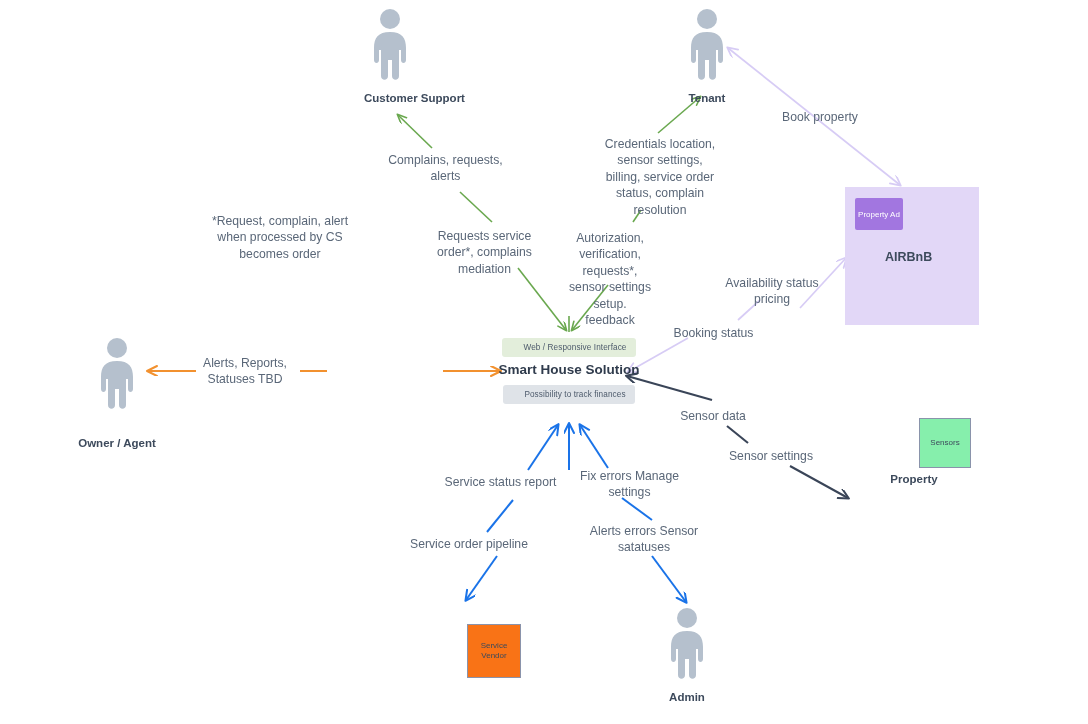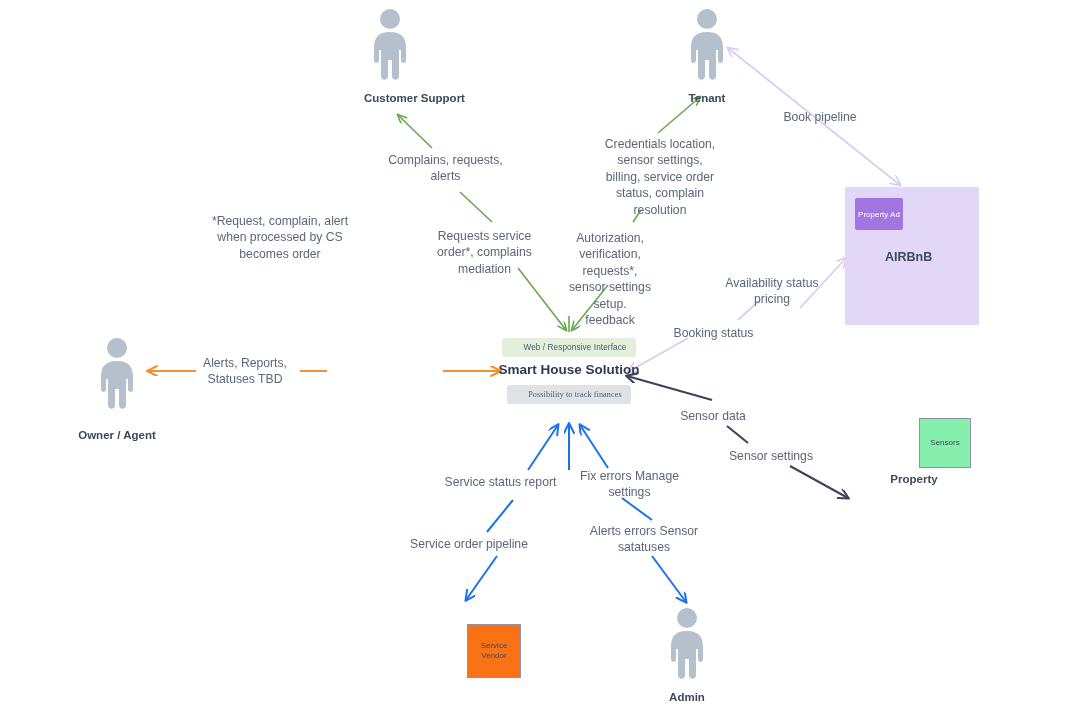--- a/index.html
+++ b/index.html
@@ -57,21 +57,21 @@
   .tag {
     display: inline-block;
     padding: 5px 9px 5px 21px;
     font-size: 8.2px;
     letter-spacing: .1px;
     color: #4d5a6b;
     border-radius: 3px;
     white-space: nowrap;
   }
   .tag-green { background: #e3eedb; }
-  .tag-gray { background: #dfe3e8; font-family: Liberation Serif, serif; }
+  .tag-gray { background: #dfe3e8; }
   #sh-title {
     font-size: 13.5px;
     font-weight: bold;
     color: #2f3b4c;
     margin: 5px 0 6px 0;
     white-space: nowrap;
   }
   
   #airbnb-box {
     position: absolute;
@@ -250,21 +250,21 @@
     </svg>
     <div class="node-label" style="margin-top:9px; width:48px; margin-left:-2px;">Customer
 Support</div>
   </div>
 
   <div class="node person" id="owner-agent" style="left:93px; top:337px;">
     <svg width="48" height="74" viewBox="0 0 48 74">
       <circle cx="24" cy="11" r="10" fill="#b5c0cd"></circle>
       <path d="M24 24 C12 24 8 30 8 40 L8 52 C8 56 13 56 13 52 L13 42 L15 42 L15 68 C15 73 22 73 22 68 L22 52 L26 52 L26 68 C26 73 33 73 33 68 L33 42 L35 42 L35 52 C35 56 40 56 40 52 L40 40 C40 30 36 24 24 24 Z" fill="#b5c0cd"></path>
     </svg>
-    <div class="node-label" style="margin-top:17px; width:120px; margin-left:-36px;">Owner / Agent</div>
+    <div class="node-label" style="margin-top:25px; width:120px; margin-left:-36px;">Owner / Agent</div>
   </div>
 
   <div class="node person" id="admin" style="left:663px; top:607px;">
     <svg width="48" height="74" viewBox="0 0 48 74">
       <circle cx="24" cy="11" r="10" fill="#b5c0cd"></circle>
       <path d="M24 24 C12 24 8 30 8 40 L8 52 C8 56 13 56 13 52 L13 42 L15 42 L15 68 C15 73 22 73 22 68 L22 52 L26 52 L26 68 C26 73 33 73 33 68 L33 42 L35 42 L35 52 C35 56 40 56 40 52 L40 40 C40 30 36 24 24 24 Z" fill="#b5c0cd"></path>
     </svg>
     <div class="node-label" style="margin-top:9px; width:48px;">Admin</div>
   </div>
 
@@ -299,21 +299,21 @@
 sensor settings,
 billing, service order
 status, complain
 resolution</div>
 
   <div class="edge-label" style="left:551px; top:230px; width:118px;">Autorization,
 verification, requests*,
 sensor settings setup.
 feedback</div>
 
-  <div class="edge-label" style="left:770px; top:109px; width:100px;">Book pipeline</div>
+  <div class="edge-label" style="left:770px; top:109px; width:100px;">Book property</div>
 
   <div class="edge-label" style="left:718px; top:275px; width:108px;">Availability status
 pricing</div>
 
   <div class="edge-label" style="left:661px; top:325px; width:105px;">Booking status</div>
 
   <div class="edge-label" style="left:186px; top:355px; width:118px;">Alerts, Reports,
 Statuses TBD</div>
 
 

